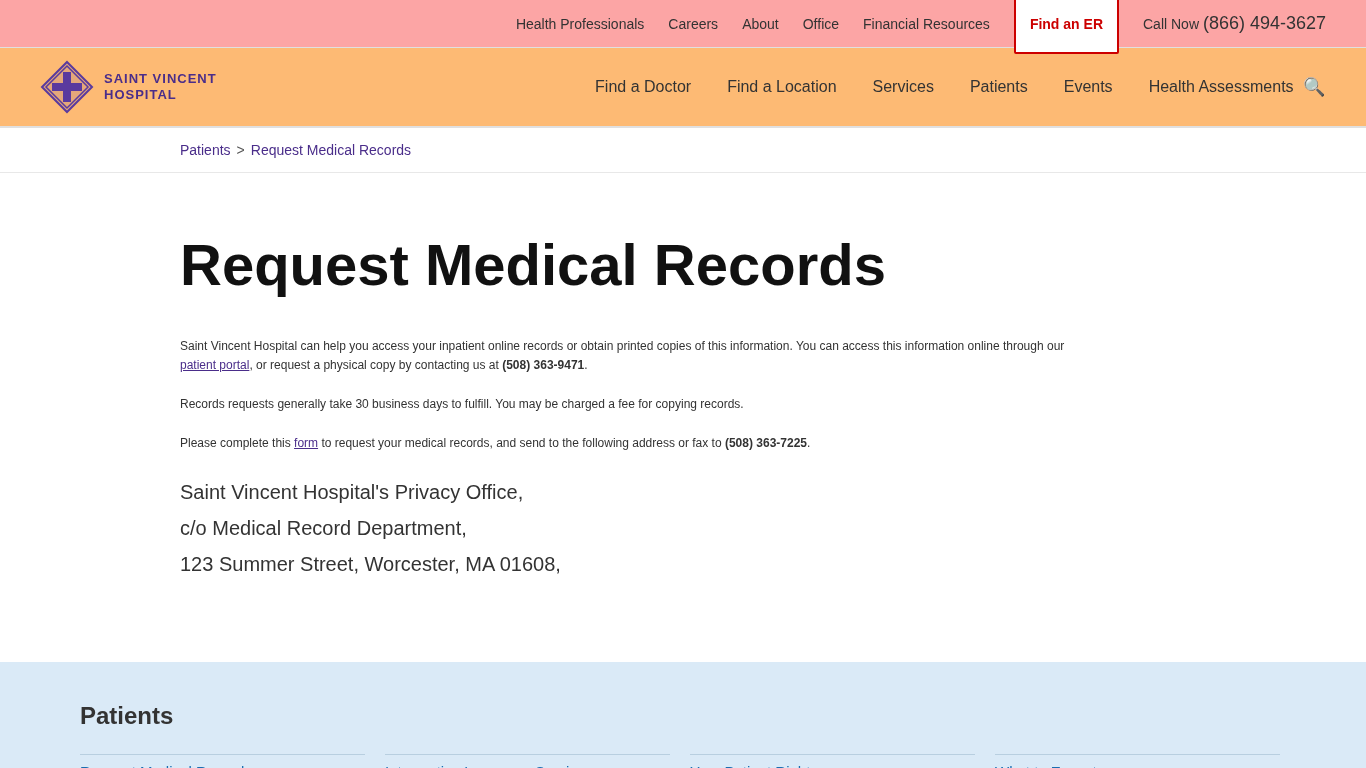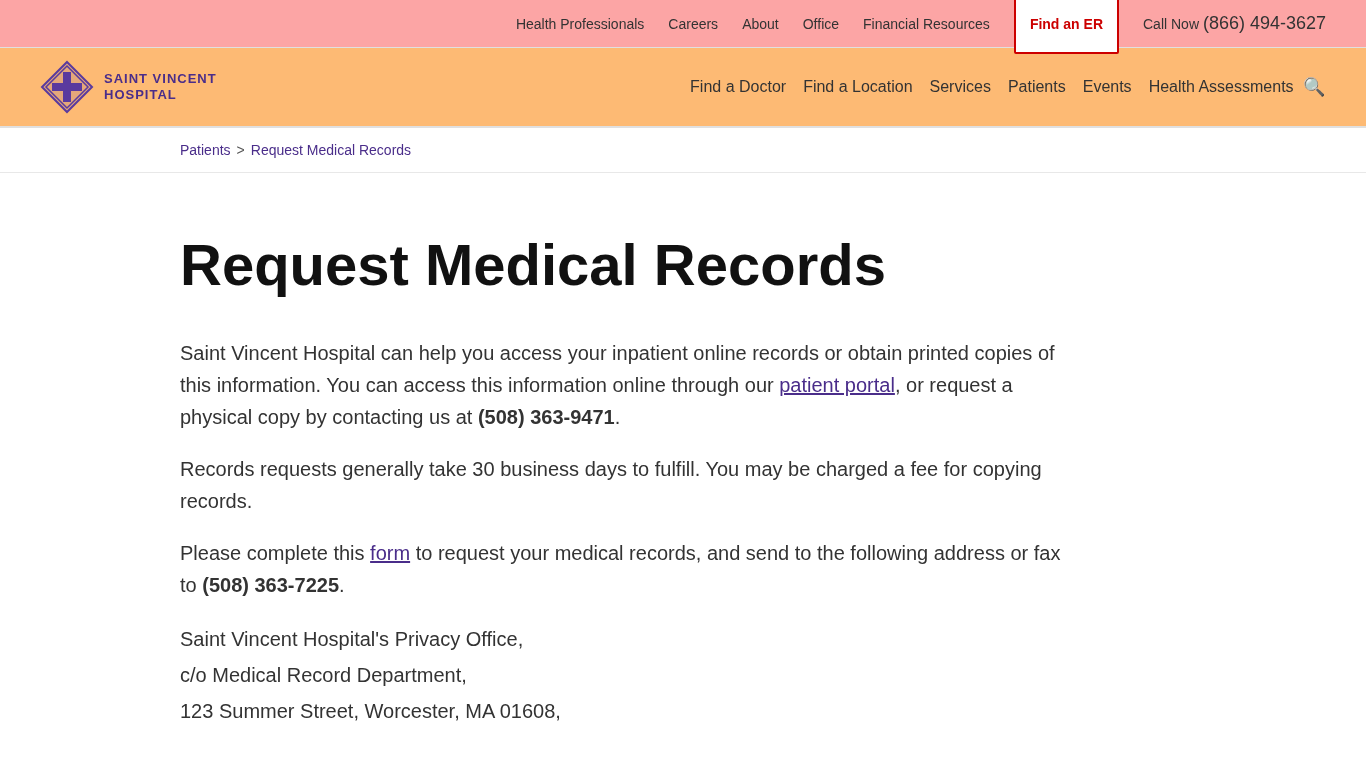--- a/index.html
+++ b/index.html
@@ -74,21 +74,21 @@
     }
     .logo-text span:last-child {
       font-size: 13px;
       font-weight: bold;
       color: #4a2d8a;
       letter-spacing: 1px;
     }
     .nav-links {
       display: flex;
       align-items: center;
-      gap: 17px;
+      gap: 36px;
       list-style: none;
     }
     .nav-links li a {
       color: #333;
       text-decoration: none;
       font-size: 16px;
       font-weight: 500;
     }
     .search-icon-nav {
       font-size: 18px;
@@ -119,21 +119,21 @@
       max-width: 1366px;
     }
     .page-title {
       font-size: 58px;
       font-weight: 900;
       color: #111;
       margin-bottom: 40px;
       line-height: 1.1;
     }
     .content-body p {
-      font-size: 20px;
+      font-size: 12px;
       line-height: 1.6;
       color: #333;
       margin-bottom: 20px;
       max-width: 900px;
     }
     .content-body a {
       color: #4a2d8a;
       text-decoration: underline;
     }
     .content-body strong {

